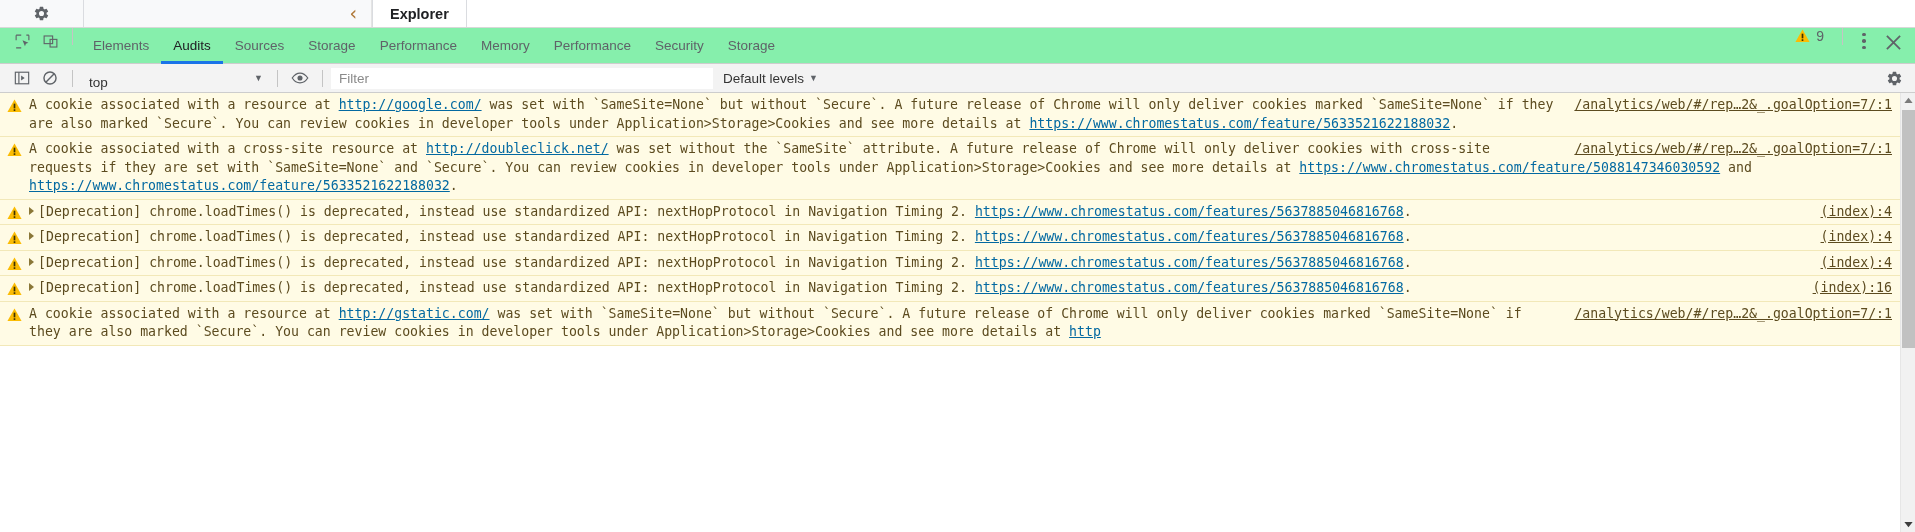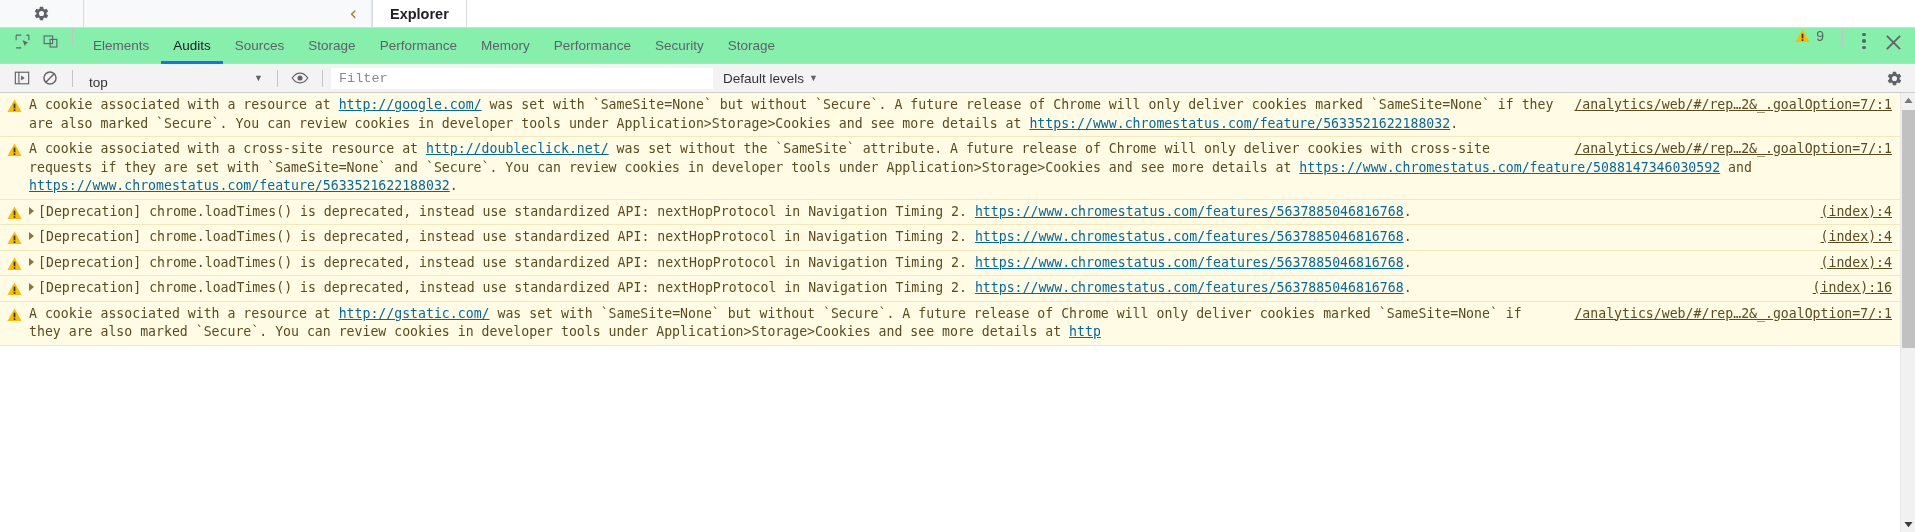--- a/index.html
+++ b/index.html
@@ -140,21 +140,21 @@
   .caret { font-size: 9px; color: #5f6368; }
   .filter-input {
     flex: 0 0 382px;
     height: 21px;
     background: #ffffff;
     border: none;
     outline: none;
     padding: 0 8px;
     font-size: 13.5px;
     color: #333;
-    font-family: Liberation Mono, monospace;
+    font-family: Liberation Sans, sans-serif;
   }
   .filter-input::placeholder { color: #8a8a8a; }
   .levels-select {
     display: flex; align-items: center; gap: 5px;
     height: 21px;
     padding: 0 10px;
     font-size: 13.5px;
     color: #333;
     cursor: pointer;
   }

